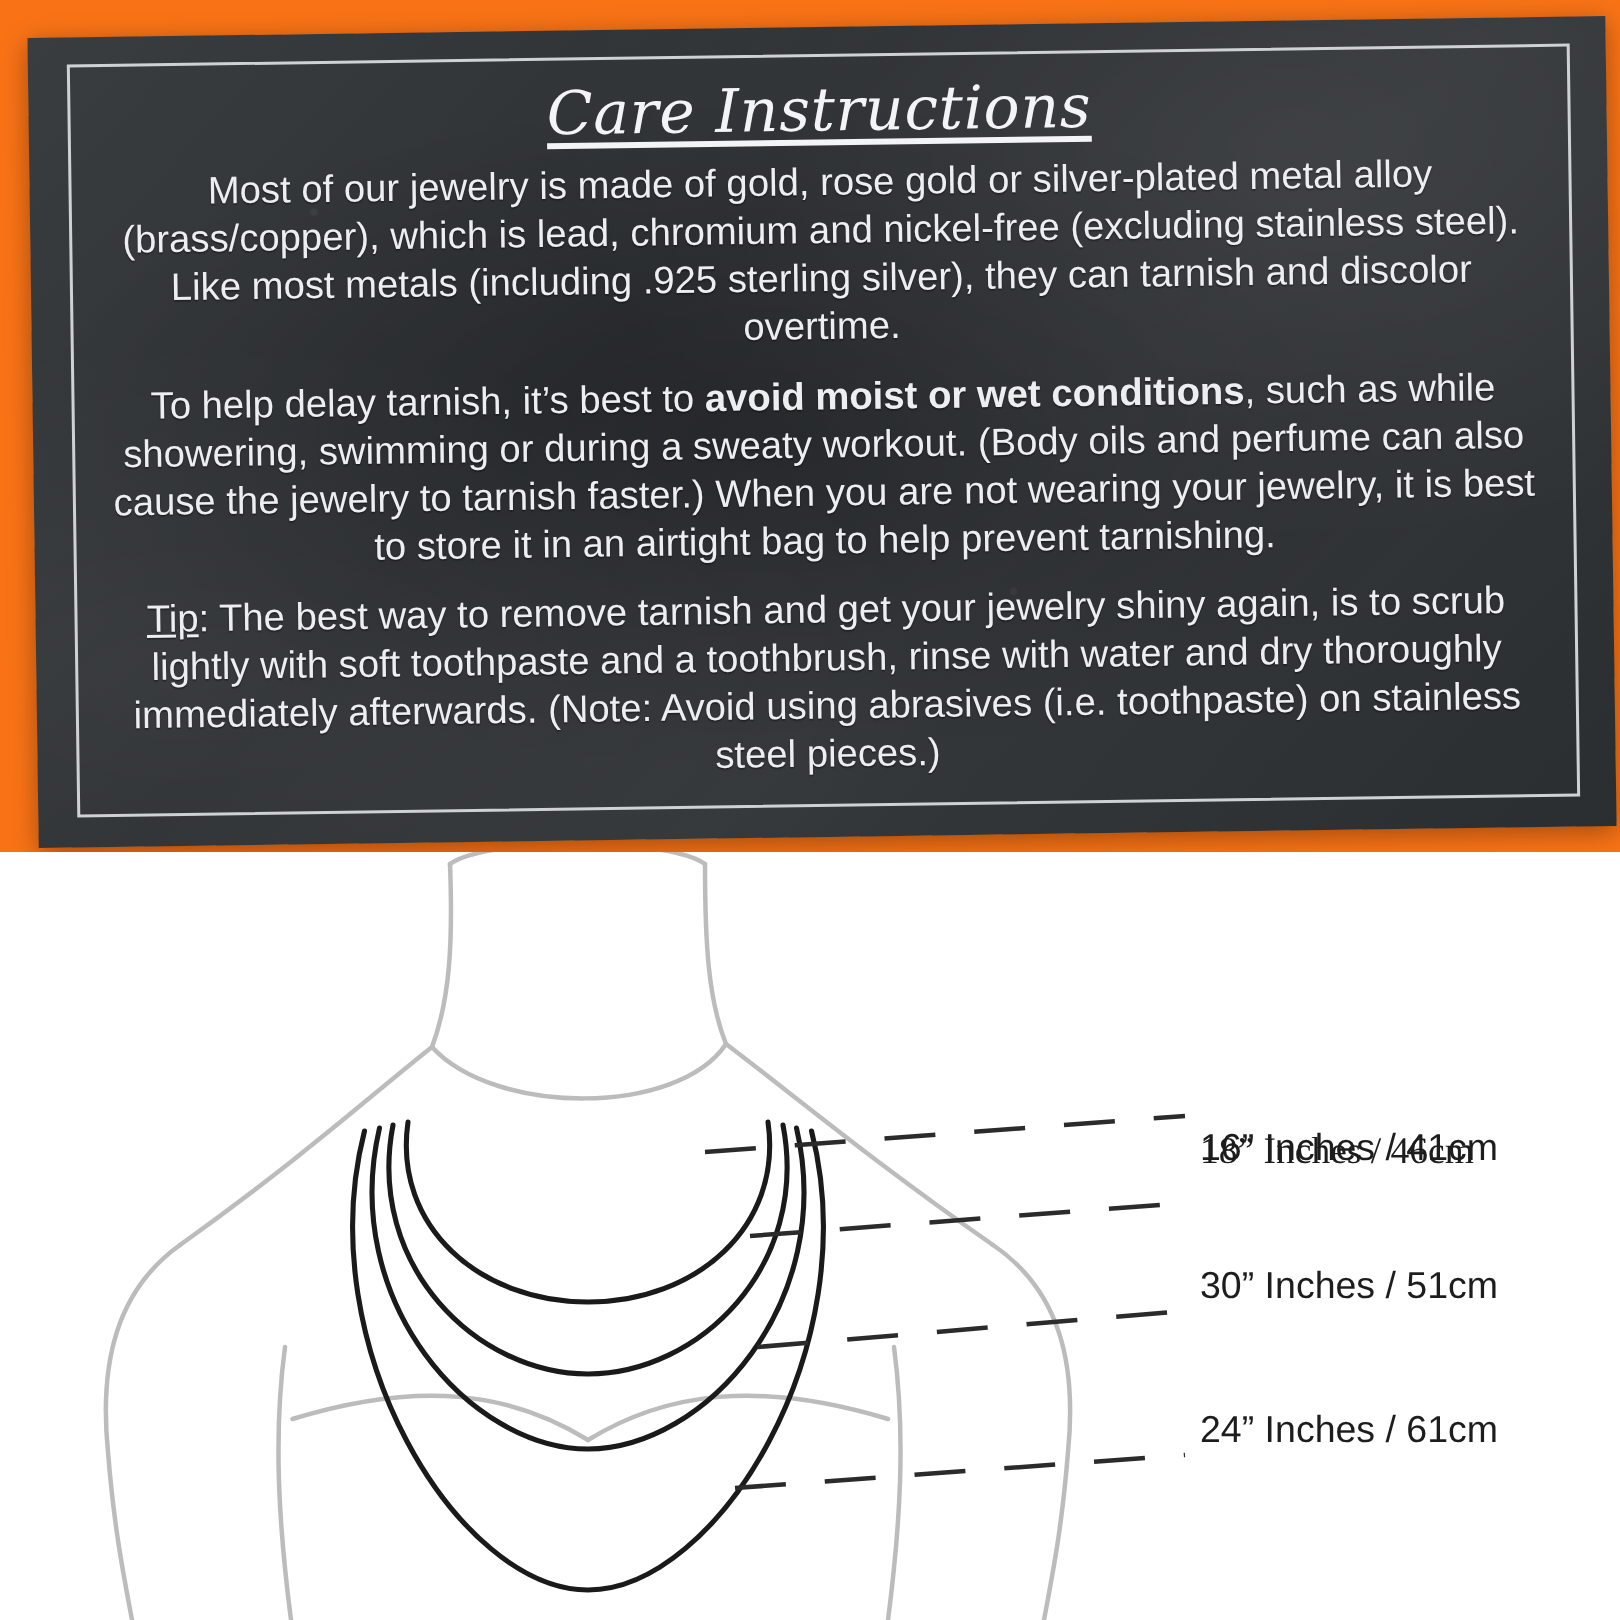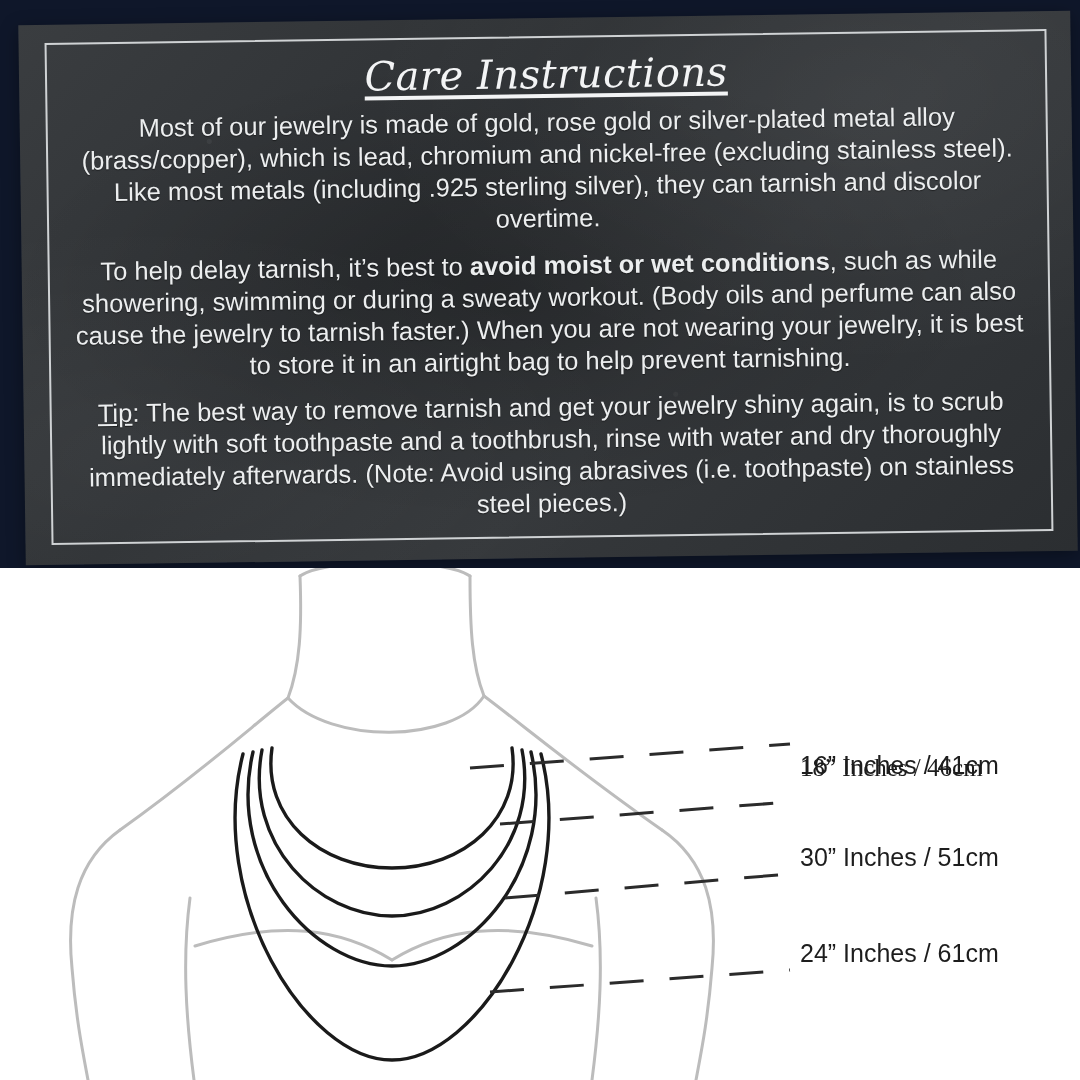--- a/index.html
+++ b/index.html
@@ -12,21 +12,21 @@
     height: 1080px;
     overflow: hidden;
     font-family: "Liberation Sans", sans-serif;
   }
 
   
   .top-panel {
     position: relative;
     width: 1080px;
     height: 568px;
-    background: #0f172a;
+    background: #f97316;
     overflow: hidden;
   }
 
   .care-card {
     position: absolute;
     left: 22px;
     top: 18px;
     width: 1052px;
     height: 540px;
     background:

